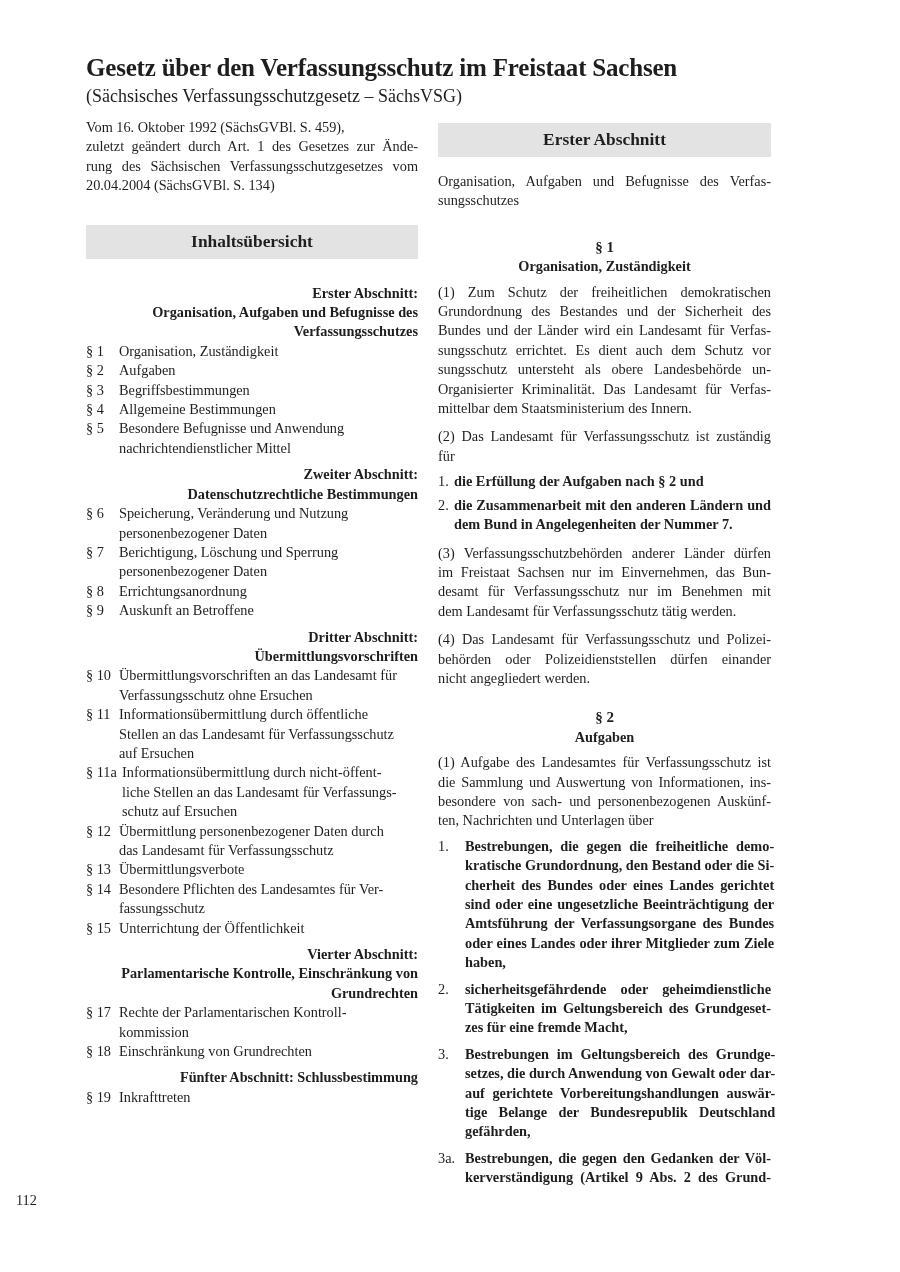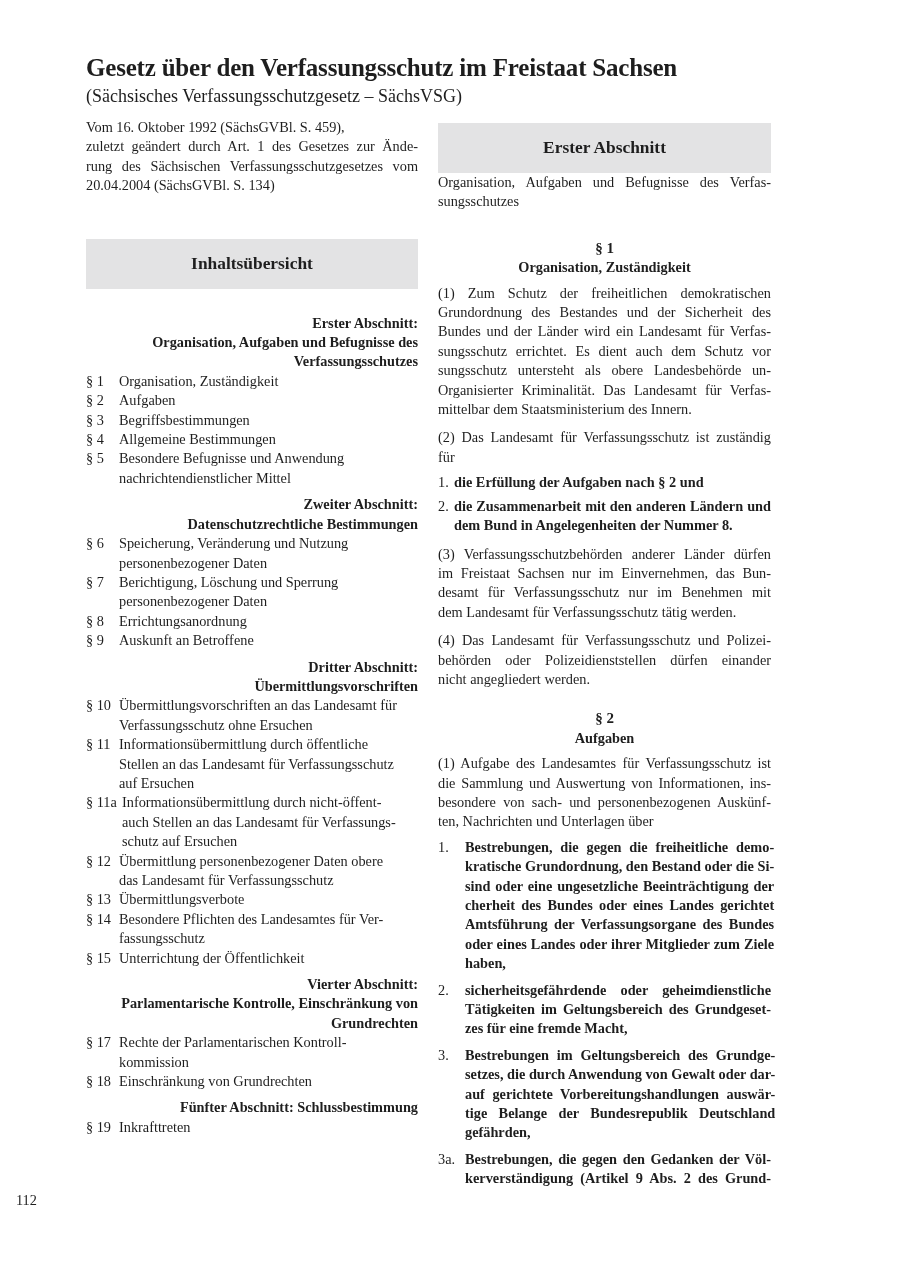--- a/index.html
+++ b/index.html
@@ -38,39 +38,39 @@
       line-height: 19.4px;
     }
     .col-left { left: 86px; top: 118px; width: 332px; }
     .col-right { left: 438px; top: 123px; width: 333px; }
 
     .meta-block { margin: 0; text-align: justify; }
     .meta-block .line { display: block; white-space: nowrap; }
 
     .section-box {
       background: #e3e3e4;
-      height: 50px;
+      height: 34px;
       display: flex;
       align-items: center;
       justify-content: center;
       font-weight: bold;
       font-size: 17.4px;
     }
-    .toc-box { margin-top: 43px; }
+    .toc-box { margin-top: 29px; }
 
     .toc { margin-top: 25px; }
     .toc-group { margin-bottom: 7px; }
     .toc-heading { font-weight: bold; }
     .toc-heading .line { display: block; white-space: nowrap; text-align: right; }
     .toc-item { display: flex; }
     .toc-num { width: 33px; flex: none; white-space: nowrap; }
     .toc-text { flex: 1; }
     .toc-text .line { display: block; white-space: nowrap; }
 
-    .r-intro { }
+    .r-intro { margin-top: 15px; }
     .line { display: block; white-space: nowrap; }
     .jline { display: block; text-align: justify; text-align-last: justify; white-space: nowrap; }
 
     .para-heading {
       text-align: center;
       font-weight: bold;
       margin-top: 27px;
       margin-bottom: 6px;
     }
     .para-heading .sign { display: block; font-size: 15px; }
@@ -200,28 +200,28 @@
           <span class="toc-text">
             <span class="line">Informationsübermittlung durch öffentliche</span>
             <span class="line">Stellen an das Landesamt für Verfassungsschutz</span>
             <span class="line">auf Ersuchen</span>
           </span>
         </div>
       <div class="toc-item">
           <span class="toc-num" style="width:36px">§ 11a</span>
           <span class="toc-text">
             <span class="line">Informationsübermittlung durch nicht-öffent-</span>
-            <span class="line">auch Stellen an das Landesamt für Verfassungs-</span>
+            <span class="line">liche Stellen an das Landesamt für Verfassungs-</span>
             <span class="line">schutz auf Ersuchen</span>
           </span>
         </div>
       <div class="toc-item">
           <span class="toc-num">§ 12</span>
           <span class="toc-text">
-            <span class="line">Übermittlung personenbezogener Daten obere</span>
+            <span class="line">Übermittlung personenbezogener Daten durch</span>
             <span class="line">das Landesamt für Verfassungsschutz</span>
           </span>
         </div>
       <div class="toc-item">
           <span class="toc-num">§ 13</span>
           <span class="toc-text">
             <span class="line">Übermittlungsverbote</span>
           </span>
         </div>
       <div class="toc-item">
@@ -304,21 +304,21 @@
     <div class="li" style="margin-bottom:4px">
       <span class="n">1.</span>
       <span class="t">
           <span class="line">die Erfüllung der Aufgaben nach § 2 und</span>
         </span>
     </div>
     <div class="li">
       <span class="n">2.</span>
       <span class="t">
           <span class="jline">die Zusammenarbeit mit den anderen Ländern und</span>
-          <span class="line">dem Bund in Angelegenheiten der Nummer 8.</span>
+          <span class="line">dem Bund in Angelegenheiten der Nummer 7.</span>
         </span>
     </div>
   </div>
   <div class="abs">
     <span class="jline">(3) Verfassungsschutzbehörden anderer Länder dürfen</span>
     <span class="jline">im Freistaat Sachsen nur im Einvernehmen, das Bun-</span>
     <span class="jline">desamt für Verfassungsschutz nur im Benehmen mit</span>
     <span class="line">dem Landesamt für Verfassungsschutz tätig werden.</span>
   </div>
   <div class="abs">
@@ -336,22 +336,22 @@
     <span class="jline">die Sammlung und Auswertung von Informationen, ins-</span>
     <span class="jline">besondere von sach- und personenbezogenen Auskünf-</span>
     <span class="line">ten, Nachrichten und Unterlagen über</span>
   </div>
   <div class="numlist wide">
     <div class="li">
       <span class="n">1.</span>
       <span class="t">
         <span class="jline">Bestrebungen, die gegen die freiheitliche demo-</span>
         <span class="jline">kratische Grundordnung, den Bestand oder die Si-</span>
+        <span class="jline">cherheit des Bundes oder eines Landes gerichtet</span>
         <span class="jline">sind oder eine ungesetzliche Beeinträchtigung der</span>
-        <span class="jline">cherheit des Bundes oder eines Landes gerichtet</span>
         <span class="jline">Amtsführung der Verfassungsorgane des Bundes</span>
         <span class="jline">oder eines Landes oder ihrer Mitglieder zum Ziele</span>
         <span class="line">haben,</span>
       </span>
     </div>
     <div class="li">
       <span class="n">2.</span>
       <span class="t">
         <span class="jline">sicherheitsgefährdende oder geheimdienstliche</span>
         <span class="jline">Tätigkeiten im Geltungsbereich des Grundgeset-</span>

